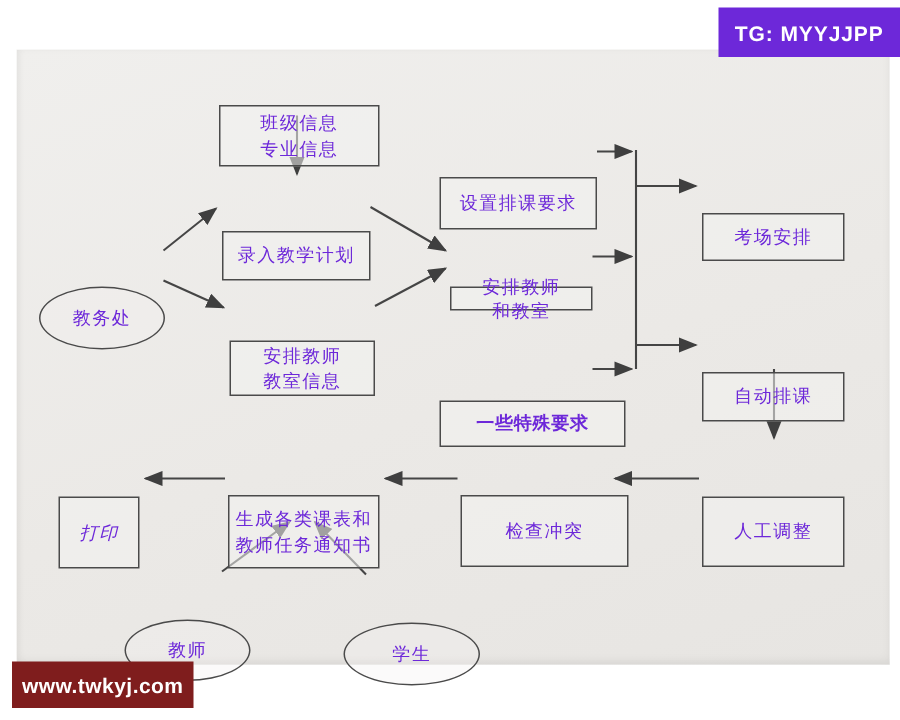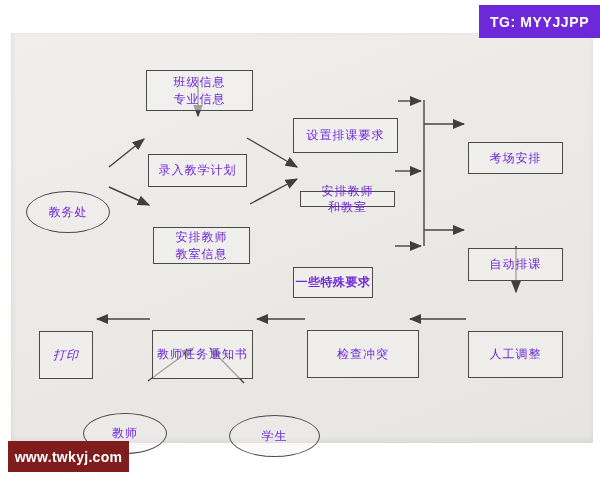--- a/index.html
+++ b/index.html
@@ -81,36 +81,37 @@
         <div>安排教师</div>
         <div>教室信息</div>
       </div>
       <div class="node rect" style="left: 293px; top: 83px; width: 105px; height: 35px;">
         <div>设置排课要求</div>
       </div>
       <div class="node rect" style="left: 300px; top: 156px; width: 95px; height: 16px;">
         <div>安排教师</div>
         <div>和教室</div>
       </div>
-      <div class="node rect bold" style="left: 293px; top: 232px; width: 80px; height: 31px;">
+      <div class="node rect bold" style="left: 293px; top: 232px; width: 124px; height: 31px;">
         <div>一些特殊要求</div>
       </div>
       <div class="node rect" style="left: 468px; top: 107px; width: 95px; height: 32px; text-align: right;">
         <div>考场安排</div>
       </div>
       <div class="node rect" style="left: 468px; top: 213px; width: 95px; height: 33px;">
         <div>自动排课</div>
       </div>
       <div class="node rect" style="left: 468px; top: 296px; width: 95px; height: 47px;">
         <div>人工调整</div>
       </div>
       <div class="node rect" style="left: 307px; top: 295px; width: 112px; height: 48px;">
         <div>检查冲突</div>
       </div>
       <div class="node rect" style="left: 152px; top: 295px; width: 101px; height: 49px;">
+        <div>生成各类课表和</div>
         <div>教师任务通知书</div>
       </div>
       <div class="node rect" style="left: 39px; top: 296px; width: 54px; height: 48px; font-style: italic;">
         <div>打印</div>
       </div>
       <div class="node ellipse" style="left: 83px; top: 378px; width: 84px; height: 41px;">
         <div>教师</div>
       </div>
       <div class="node ellipse" style="left: 229px; top: 380px; width: 91px; height: 42px;">
         <div>学生</div>

